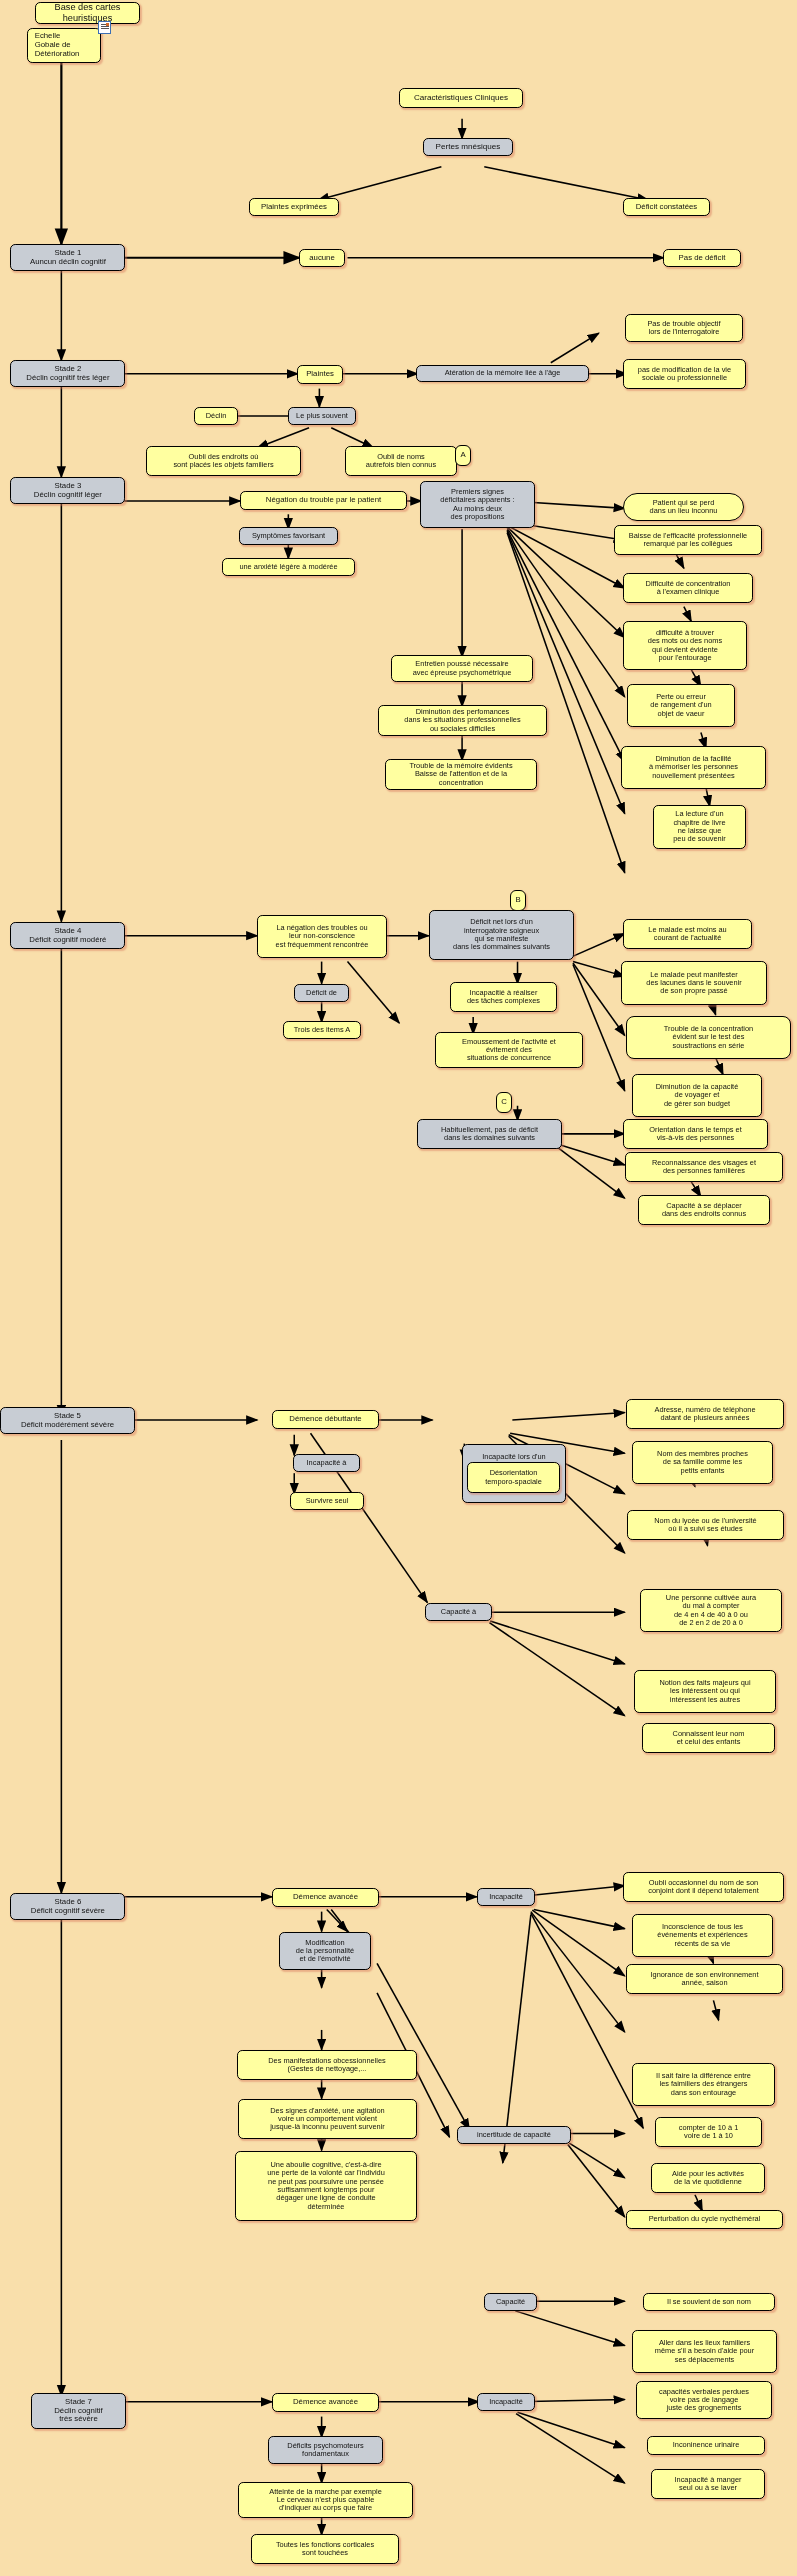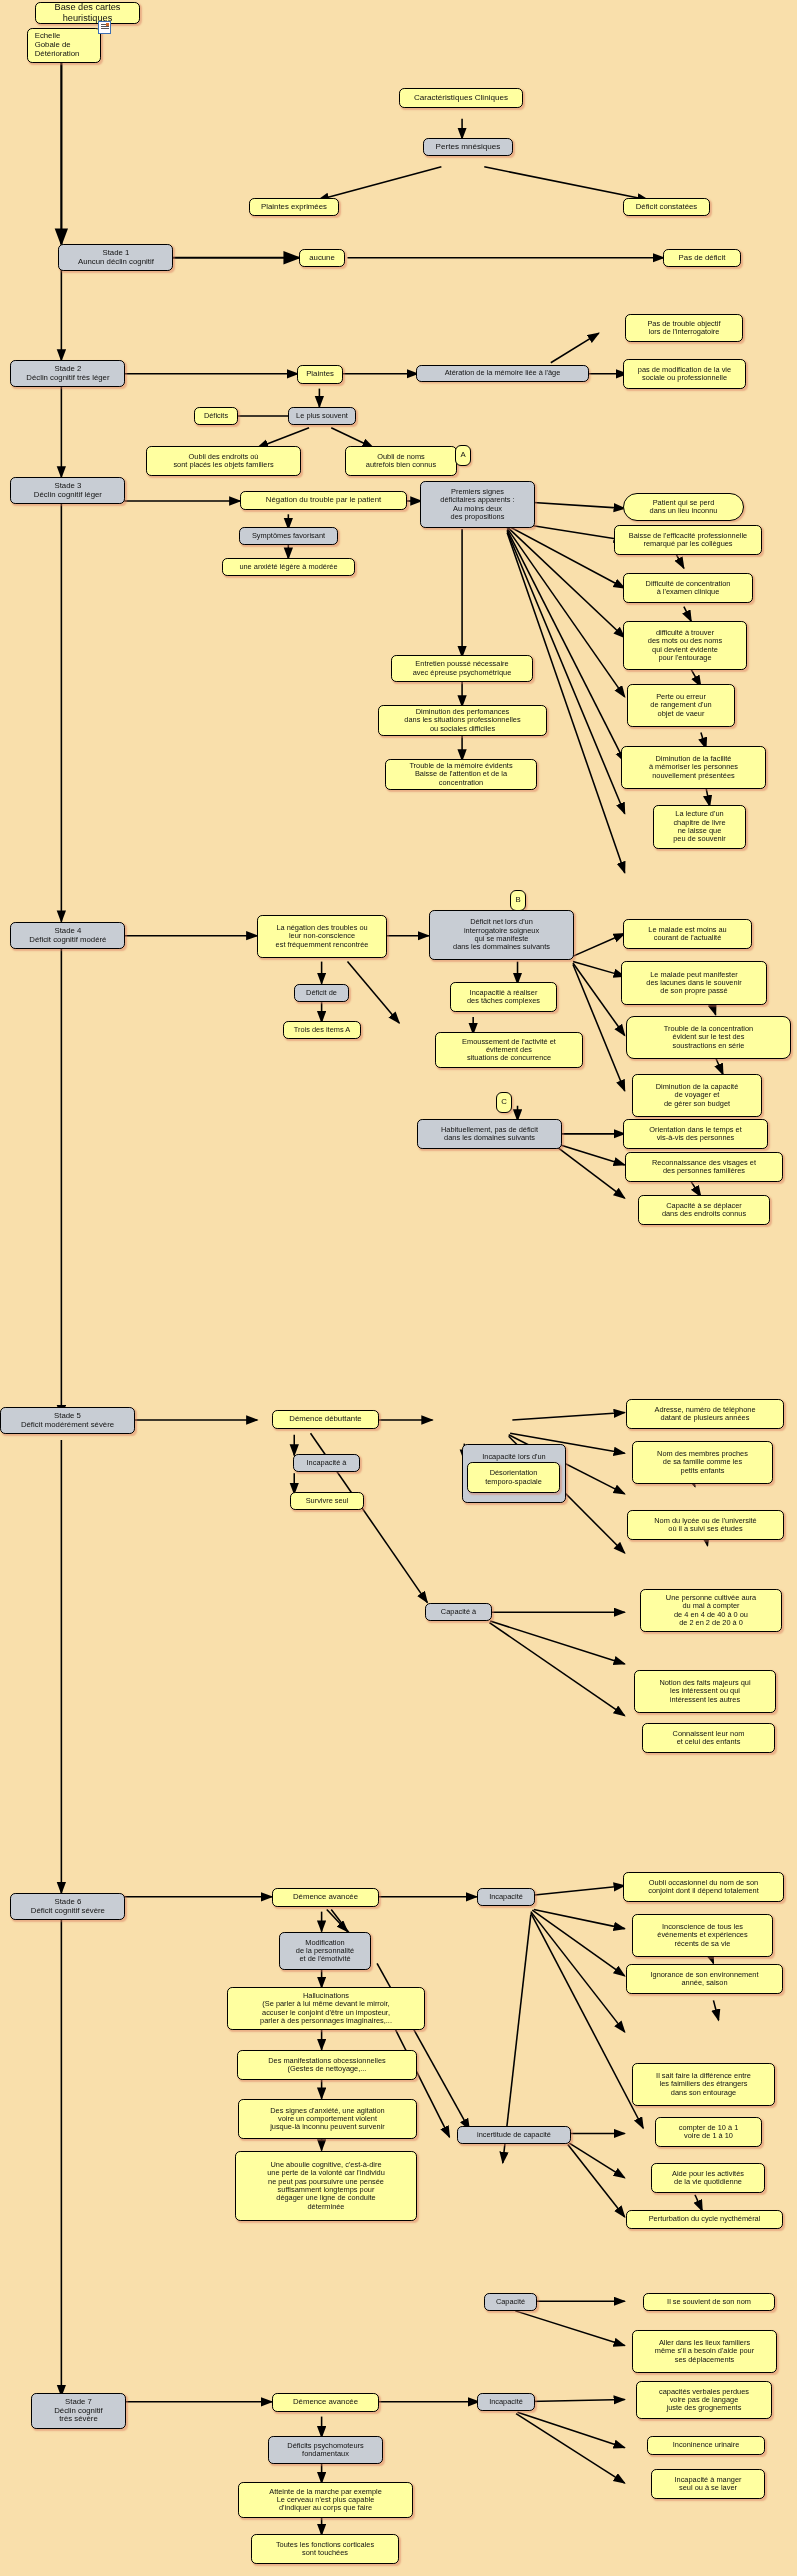--- a/index.html
+++ b/index.html
@@ -167,35 +167,35 @@
 
   <div class="node" style="left:27px;top:28px;width:74px;height:35px;font-size:7.8px;text-align:left;justify-content:flex-start;padding-left:6.7px;">Echelle
 Gobale de
 Détérioration</div>
 
   <div class="node" style="left:399px;top:88px;width:124px;height:20px;font-size:8.1px;">Caractéristiques Cliniques</div>
   <div class="node gray" style="left:423px;top:138px;width:90px;height:18px;font-size:8.1px;">Pertes mnésiques</div>
   <div class="node" style="left:249px;top:198px;width:90px;height:18px;font-size:7.8px;">Plaintes exprimées</div>
   <div class="node" style="left:623px;top:198px;width:87px;height:18px;font-size:7.8px;">Déficit constatées</div>
 
-  <div class="node gray" style="left:10.4px;top:244px;width:115px;height:27px;font-size:7.8px;margin-left:48px;">Stade 1
+  <div class="node gray" style="left:10.4px;top:244px;width:115px;height:27px;font-size:7.8px;">Stade 1
 Auncun déclin cognitif</div>
   <div class="node" style="left:299px;top:249px;width:46px;height:18px;font-size:7.8px;">aucune</div>
   <div class="node" style="left:663px;top:249px;width:78px;height:18px;font-size:7.8px;">Pas de déficit</div>
 
   <div class="node gray" style="left:10.4px;top:360px;width:115px;height:27px;font-size:7.8px;">Stade 2
 Déclin cognitif très léger</div>
   <div class="node" style="left:297px;top:365px;width:46px;height:19px;font-size:7.8px;">Plaintes</div>
   <div class="node gray" style="left:416px;top:365px;width:173px;height:17px;font-size:7.4px;">Atération de la mémoire liée à l'âge</div>
   <div class="node" style="left:625px;top:314px;width:118px;height:28px;font-size:7.4px;">Pas de trouble objectif
 lors de l'interrogatoire</div>
   <div class="node" style="left:623px;top:359px;width:123px;height:30px;font-size:7.4px;">pas de modification de la vie
 sociale ou professionnelle</div>
   <div class="node gray" style="left:288px;top:407px;width:68px;height:18px;font-size:7.4px;">Le plus souvent</div>
-  <div class="node" style="left:194px;top:407px;width:44px;height:18px;font-size:7.4px;">Déficits</div>
+  <div class="node" style="left:194px;top:407px;width:44px;height:18px;font-size:7.4px;">Déclin</div>
   <div class="node" style="left:146px;top:446px;width:155px;height:30px;font-size:7.4px;">Oubli des endroits où
 sont placés les objets familiers</div>
   <div class="node" style="left:345px;top:446px;width:112px;height:30px;font-size:7.4px;">Oubli de noms
 autrefois bien connus</div>
 
   <div class="node gray" style="left:10.4px;top:477px;width:115px;height:27px;font-size:7.8px;">Stade 3
 Déclin cognitif léger</div>
   <div class="node" style="left:240px;top:491px;width:167px;height:19px;font-size:7.8px;">Négation du trouble par le patient</div>
   <div class="node gray" style="left:239px;top:527px;width:99px;height:18px;font-size:7.4px;">Symptômes favorisant</div>
   <div class="node" style="left:222px;top:558px;width:133px;height:18px;font-size:7.4px;">une anxiété légère à modérée</div>
@@ -302,24 +302,20 @@
 intéressent les autres</div>
   <div class="node" style="left:642px;top:1723px;width:133px;height:30px;font-size:7.4px;">Connaissent leur nom
 et celui des enfants</div>
 
   <div class="node gray" style="left:10.4px;top:1893px;width:115px;height:27px;font-size:7.8px;">Stade 6
 Déficit cognitif sévère</div>
   <div class="node" style="left:272px;top:1888px;width:107px;height:19px;font-size:7.8px;">Démence avancée</div>
   <div class="node gray" style="left:279px;top:1932px;width:92px;height:38px;font-size:7.4px;">Modification
 de la personnalité
 et de l'émotivité</div>
-  <div class="node" style="left:227px;top:1987px;width:198px;height:43px;font-size:7.4px;">Hallucinations
-(Se parler à lui même devant le mirroir,
-accuser le conjoint d'être un imposteur,
-parler à des personnages imaginaires,...</div>
   <div class="node" style="left:237px;top:2050px;width:180px;height:30px;font-size:7.4px;">Des manifestations obcessionnelles
 (Gestes de nettoyage,...</div>
   <div class="node" style="left:238px;top:2099px;width:179px;height:40px;font-size:7.4px;">Des signes d'anxiété, une agitation
 voire un comportement violent
 jusque-là inconnu peuvent survenir</div>
   <div class="node" style="left:235px;top:2151px;width:182px;height:70px;font-size:7.4px;">Une aboulie cognitive, c'est-à-dire
 une perte de la volonté car l'individu
 ne peut pas poursuivre une pensée
 suffisamment longtemps pour
 dégager une ligne de conduite

